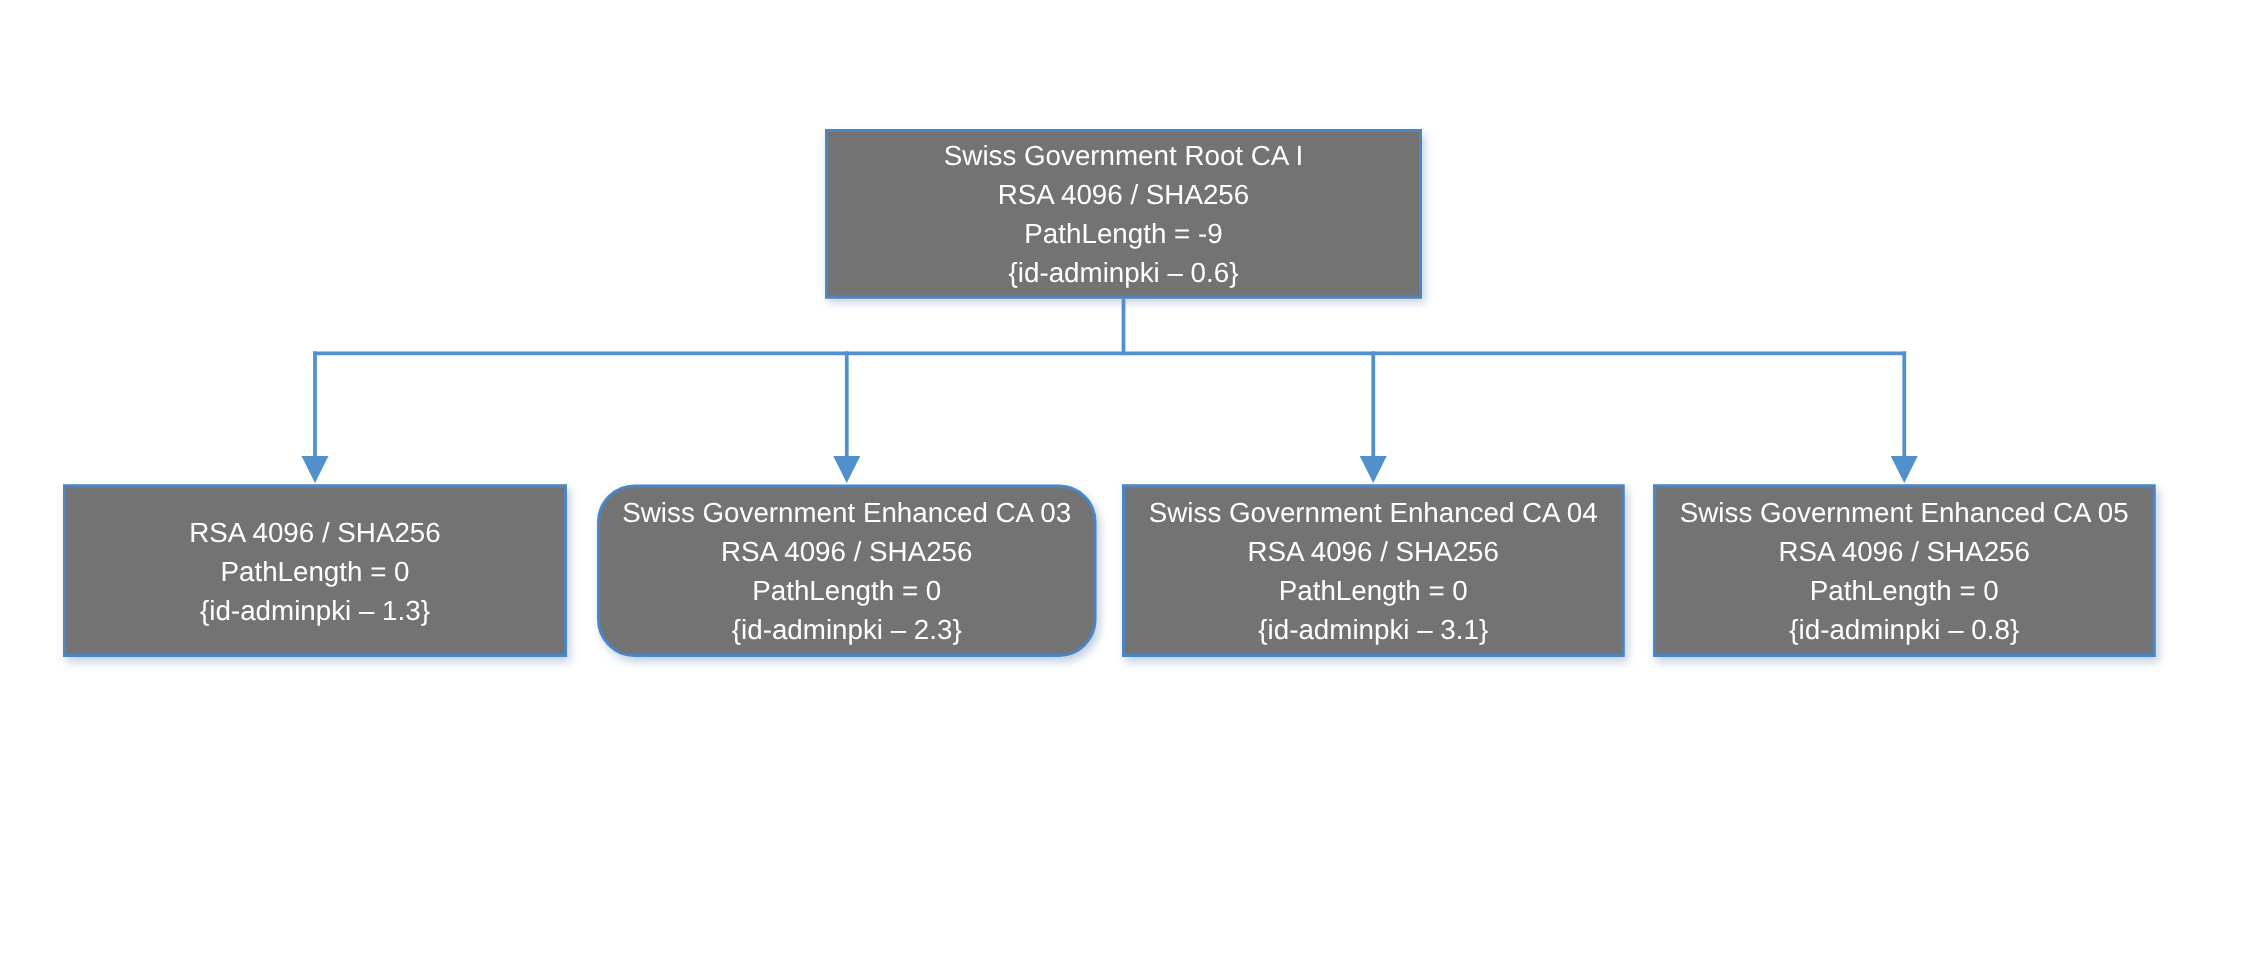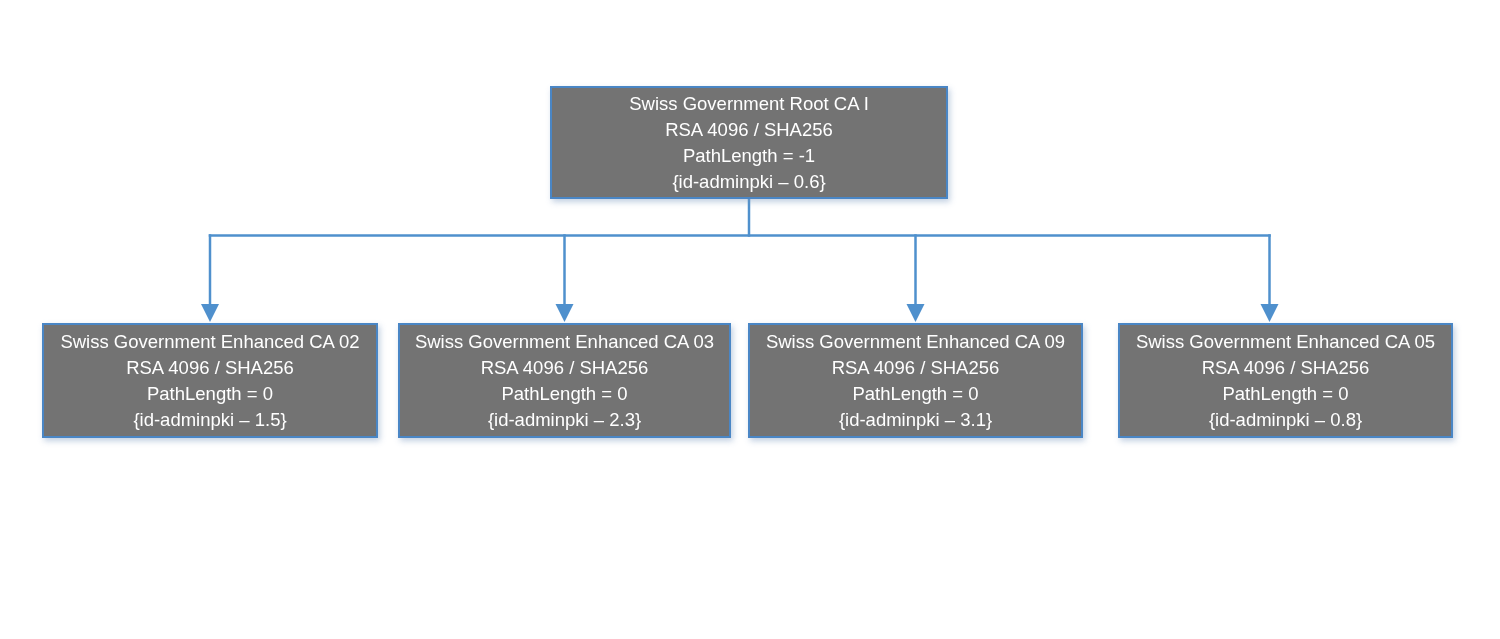--- a/index.html
+++ b/index.html
@@ -30,23 +30,23 @@
     flex-direction: column;
     justify-content: center;
     align-items: center;
     text-align: center;
     font-size: 18.5px;
     line-height: 26px;
   }
   .node .line { white-space: nowrap; }
   .root-node   { left: 550px;  top: 86px;  width: 398px; height: 113px; }
   .child-node-1 { left: 42px;   top: 323px; width: 336px; height: 115px; }
-  .child-node-2 { left: 398px;  top: 323px; width: 333px; height: 115px; }
+  .child-node-2 { left: 398px;  top: 323px; width: 333px; height: 115px; border-radius: 25px; }
   .child-node-3 { left: 748px;  top: 323px; width: 335px; height: 115px; }
-  .child-node-4 { left: 1102px; top: 323px; width: 335px; height: 115px; margin-left: 16px; }
+  .child-node-4 { left: 1102px; top: 323px; width: 335px; height: 115px; }
 </style>
 </head>
 <body>
 
 <div class="canvas">
 
   <svg class="connectors" viewBox="0 0 1500 639" xmlns="http://www.w3.org/2000/svg">
 
     <line x1="749" y1="199" x2="749" y2="236.75" stroke-width="2.5" stroke="#4f90cd"></line>
 
@@ -59,40 +59,39 @@
 
     <polygon points="201,304 219,304 210,322" fill="#4f90cd"></polygon>
     <polygon points="555.5,304 573.5,304 564.5,322" fill="#4f90cd"></polygon>
     <polygon points="906.5,304 924.5,304 915.5,322" fill="#4f90cd"></polygon>
     <polygon points="1260.5,304 1278.5,304 1269.5,322" fill="#4f90cd"></polygon>
   </svg>
 
   <div class="node root-node">
     <div class="line">Swiss Government Root CA I</div>
     <div class="line">RSA 4096 / SHA256</div>
-    <div class="line">PathLength = -1</div>
+    <div class="line">PathLength = -9</div>
     <div class="line">{id-adminpki – 0.6}</div>
   </div>
 
   <div class="node child-node-1">
-    <div class="line">Swiss Government Enhanced CA 02</div>
     <div class="line">RSA 4096 / SHA256</div>
     <div class="line">PathLength = 0</div>
-    <div class="line">{id-adminpki – 1.5}</div>
+    <div class="line">{id-adminpki – 1.3}</div>
   </div>
 
   <div class="node child-node-2">
     <div class="line">Swiss Government Enhanced CA 03</div>
     <div class="line">RSA 4096 / SHA256</div>
     <div class="line">PathLength = 0</div>
     <div class="line">{id-adminpki – 2.3}</div>
   </div>
 
   <div class="node child-node-3">
-    <div class="line">Swiss Government Enhanced CA 09</div>
+    <div class="line">Swiss Government Enhanced CA 04</div>
     <div class="line">RSA 4096 / SHA256</div>
     <div class="line">PathLength = 0</div>
     <div class="line">{id-adminpki – 3.1}</div>
   </div>
 
   <div class="node child-node-4">
     <div class="line">Swiss Government Enhanced CA 05</div>
     <div class="line">RSA 4096 / SHA256</div>
     <div class="line">PathLength = 0</div>
     <div class="line">{id-adminpki – 0.8}</div>

